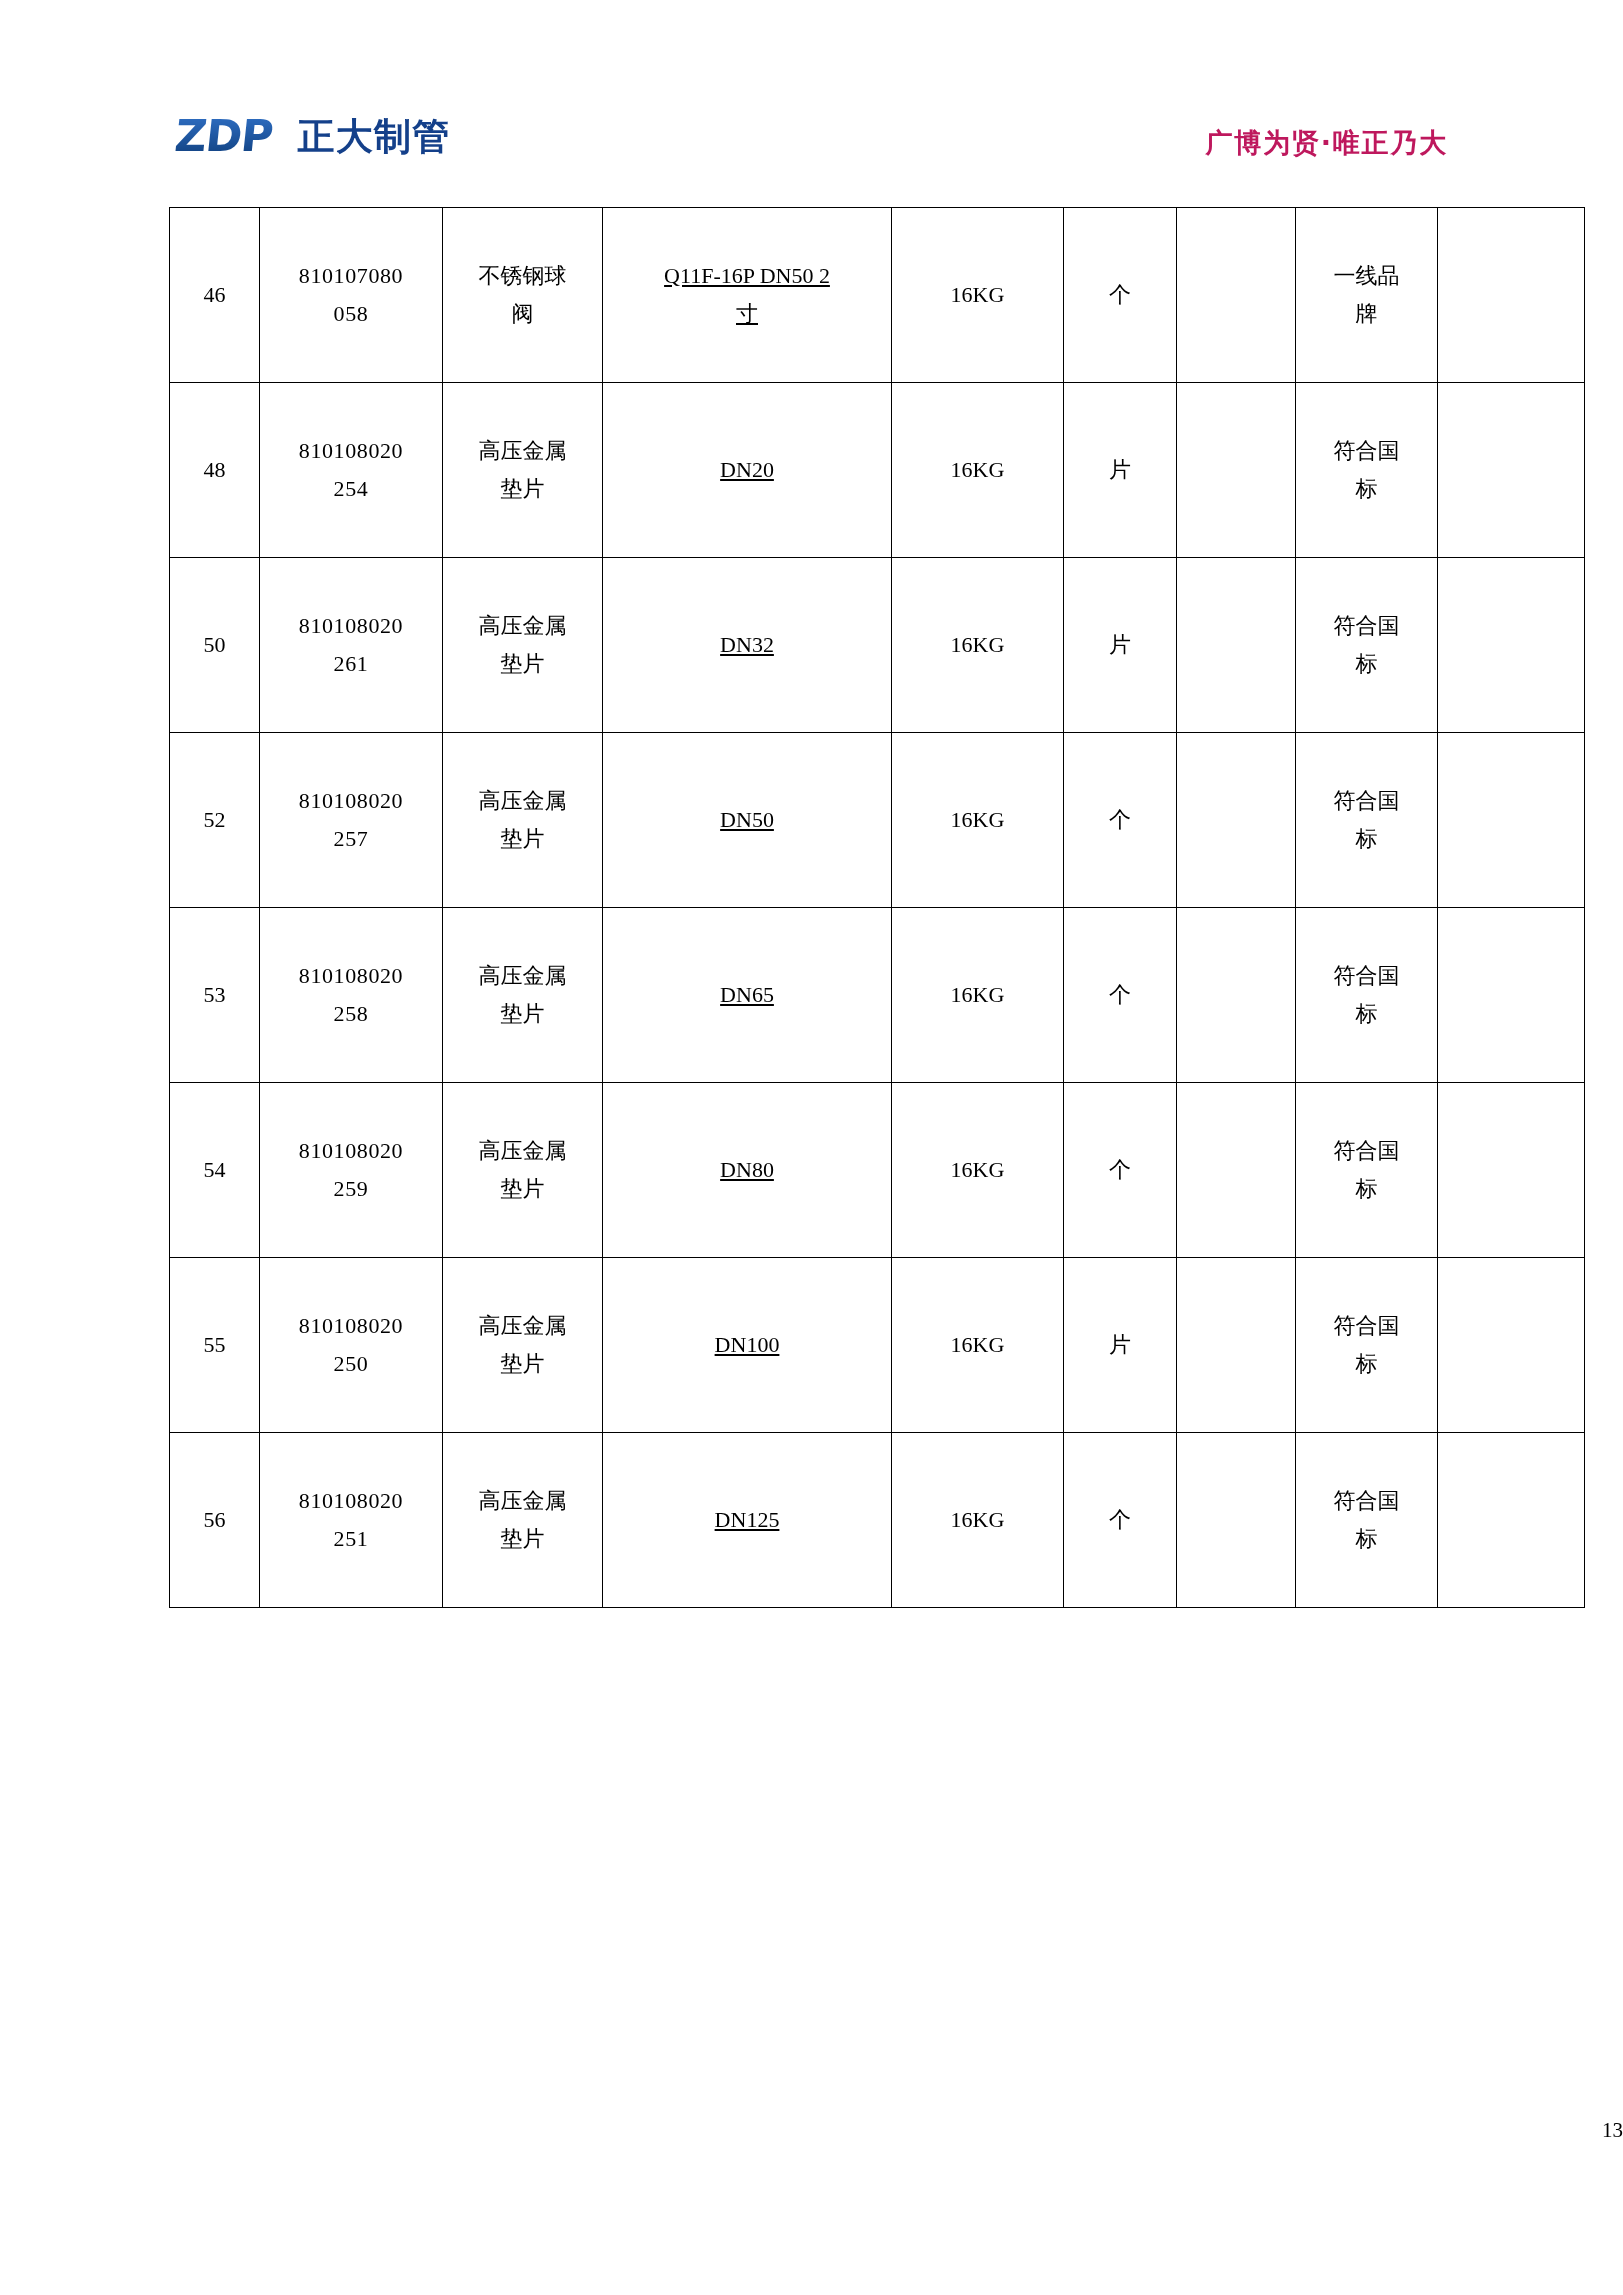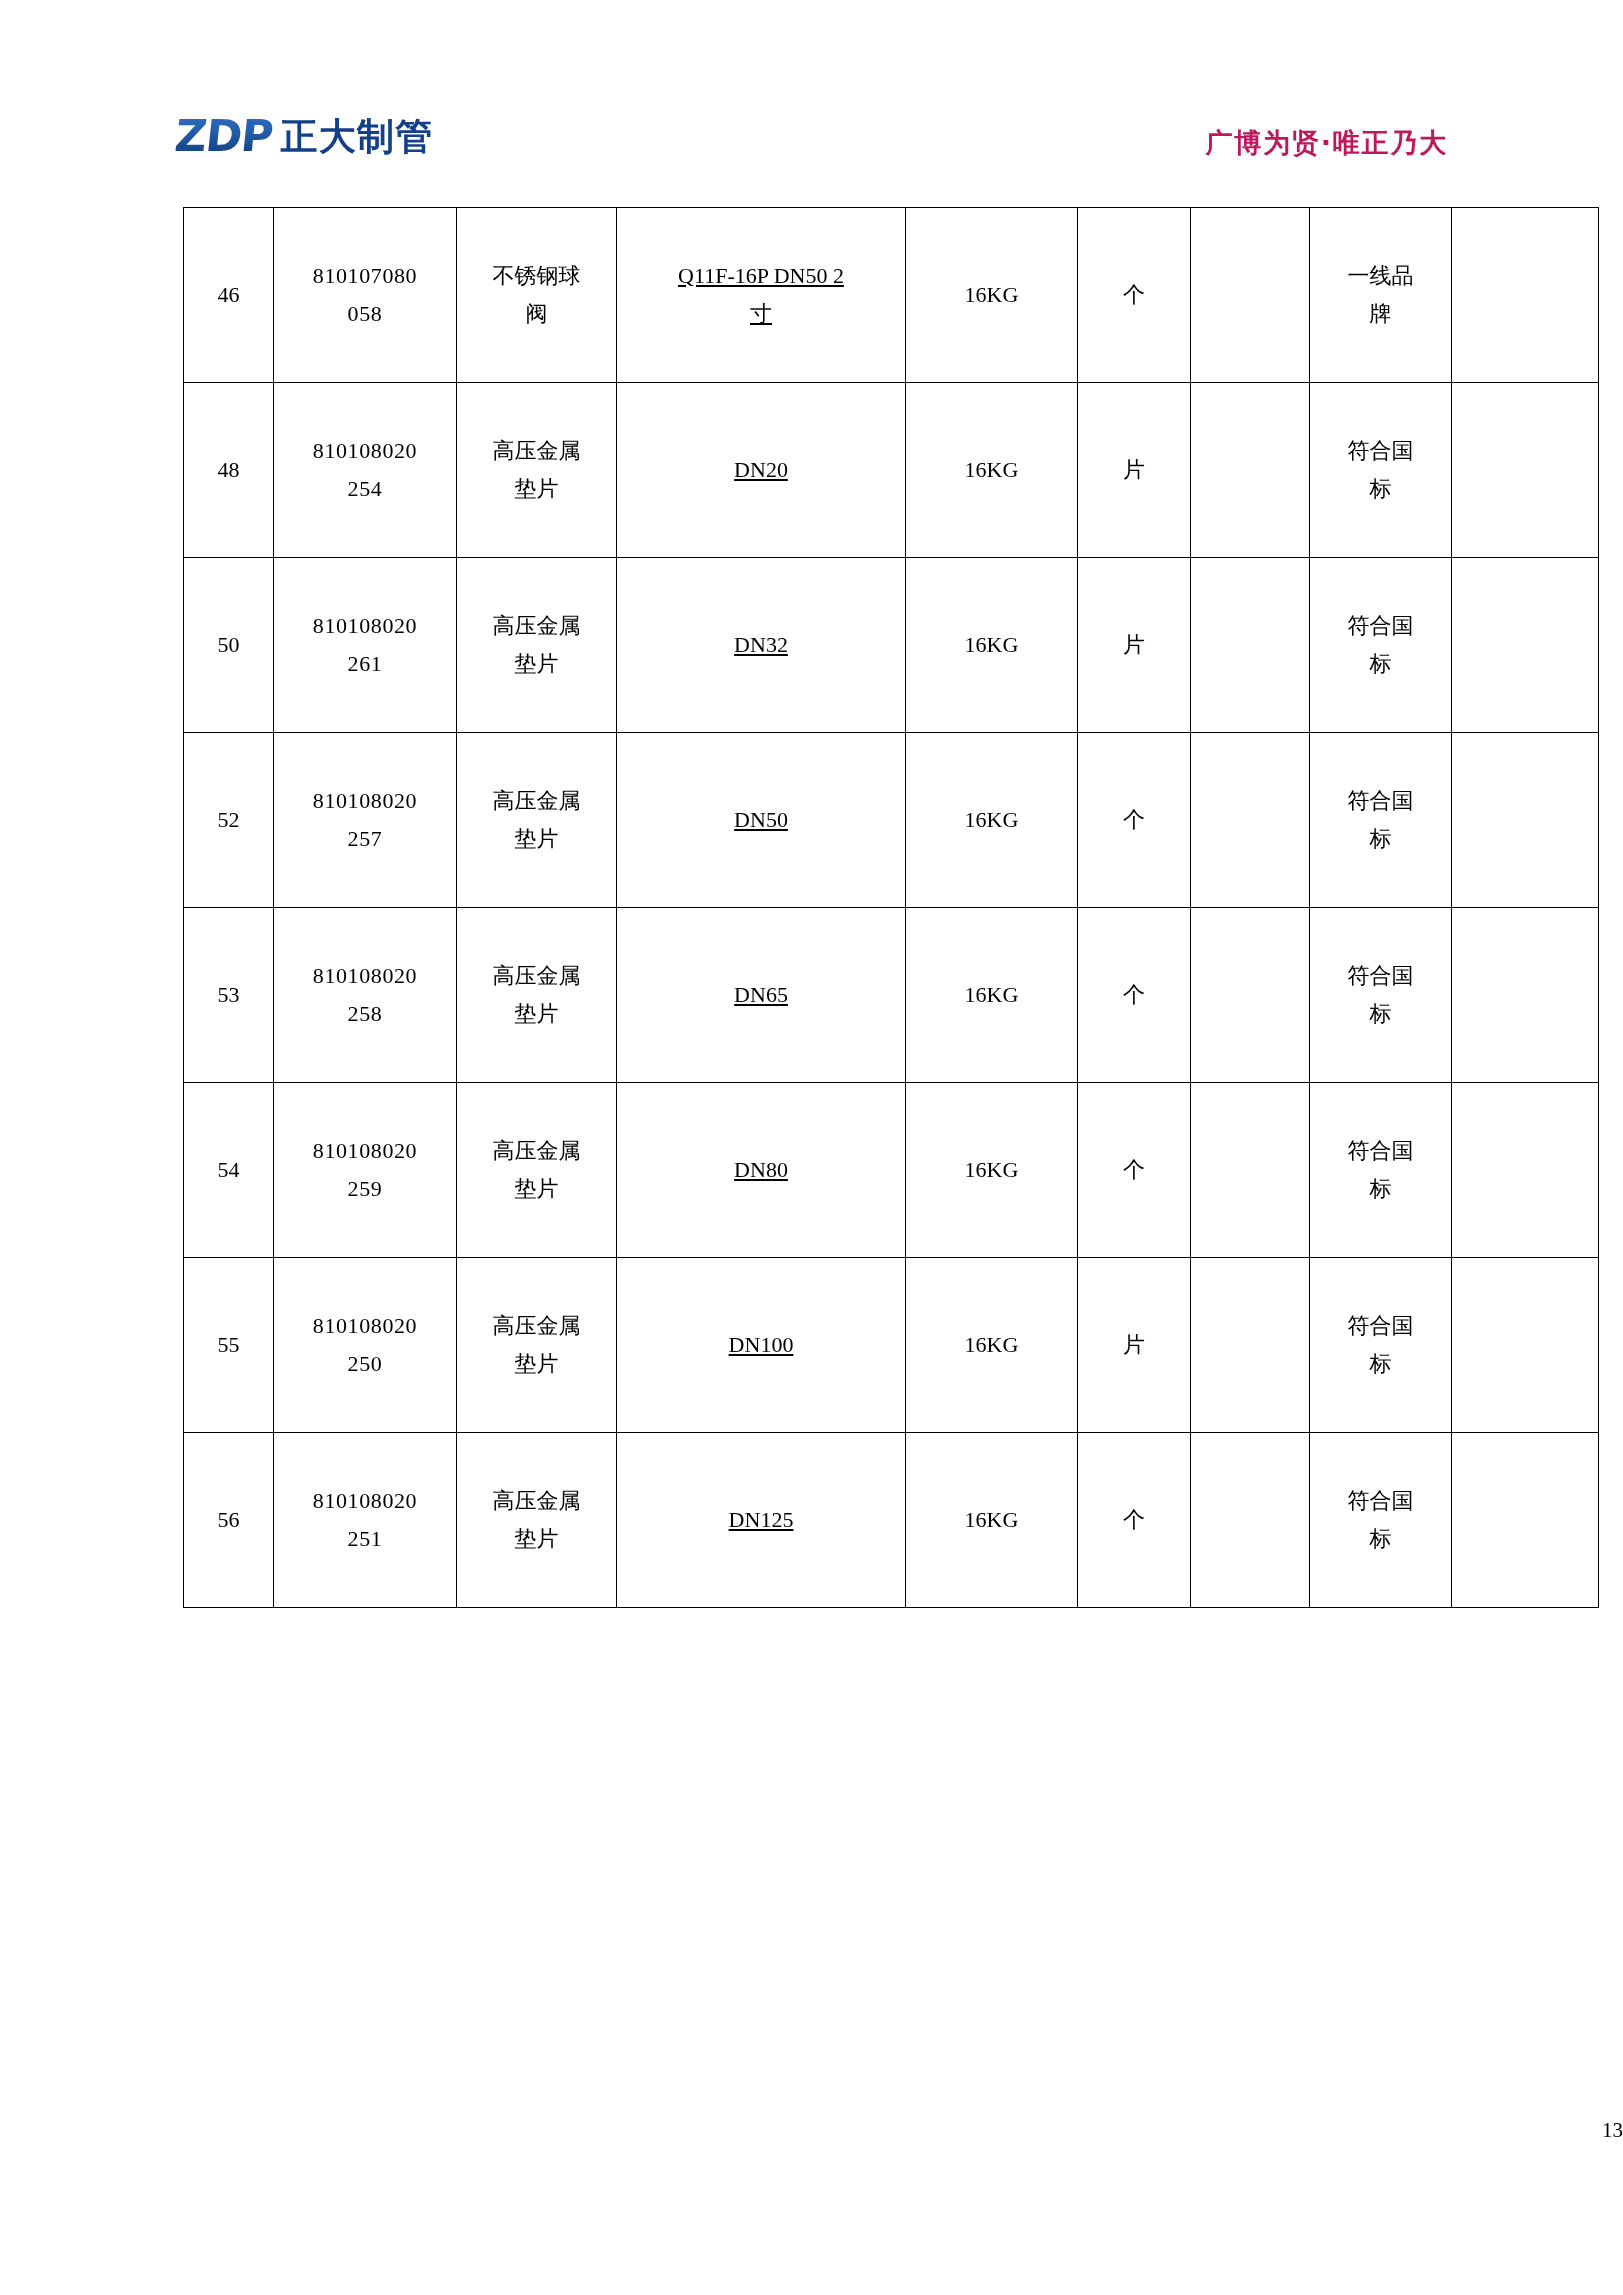--- a/index.html
+++ b/index.html
@@ -50,38 +50,38 @@
     line-height: 1;
     padding-right: 3.5px;
     transform: skewX(-6deg);
   }
   .logo-text {
     font-family: "DejaVu Sans", sans-serif;
     font-weight: bold;
     font-size: 37px;
     color: #14408a;
     line-height: 1;
-    margin-left: 5px;
+    margin-left: 22px;
     letter-spacing: 1.2px;
   }
   .slogan {
     position: absolute;
     right: 0;
     top: 10.5px;
     font-family: "DejaVu Sans", sans-serif;
     font-weight: bold;
     font-size: 27px;
     color: #be185d;
     letter-spacing: 1.8px;
   }
   
   .tbl-wrap {
     position: absolute;
     top: 207px;
-    left: 183px;
+    left: 169px;
     width: 1284px;
   }
   table.spec {
     border-collapse: collapse;
     table-layout: fixed;
     width: 1284px;
   }
   table.spec td {
     border: 1.2px solid #000000;
     text-align: center;

